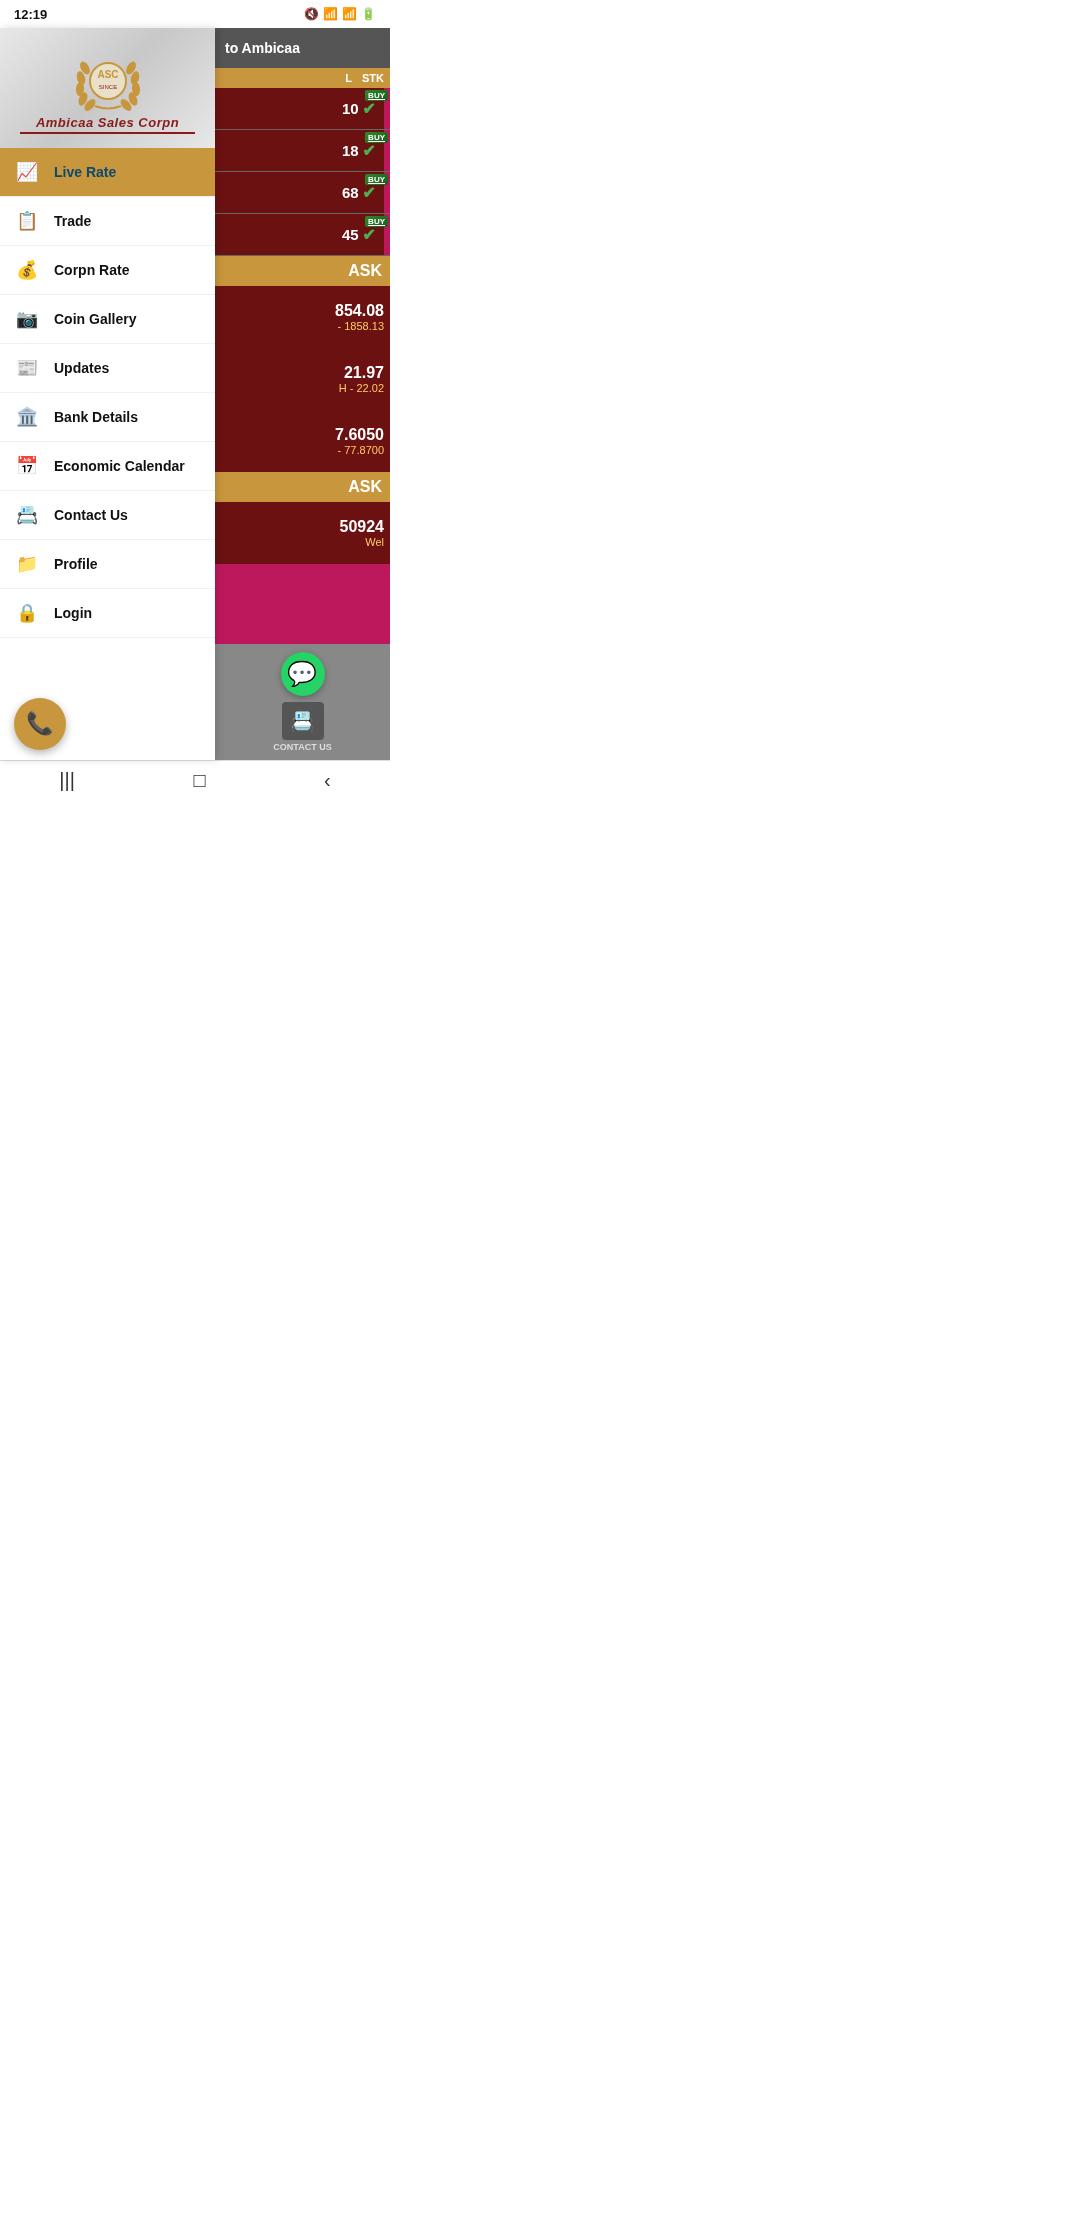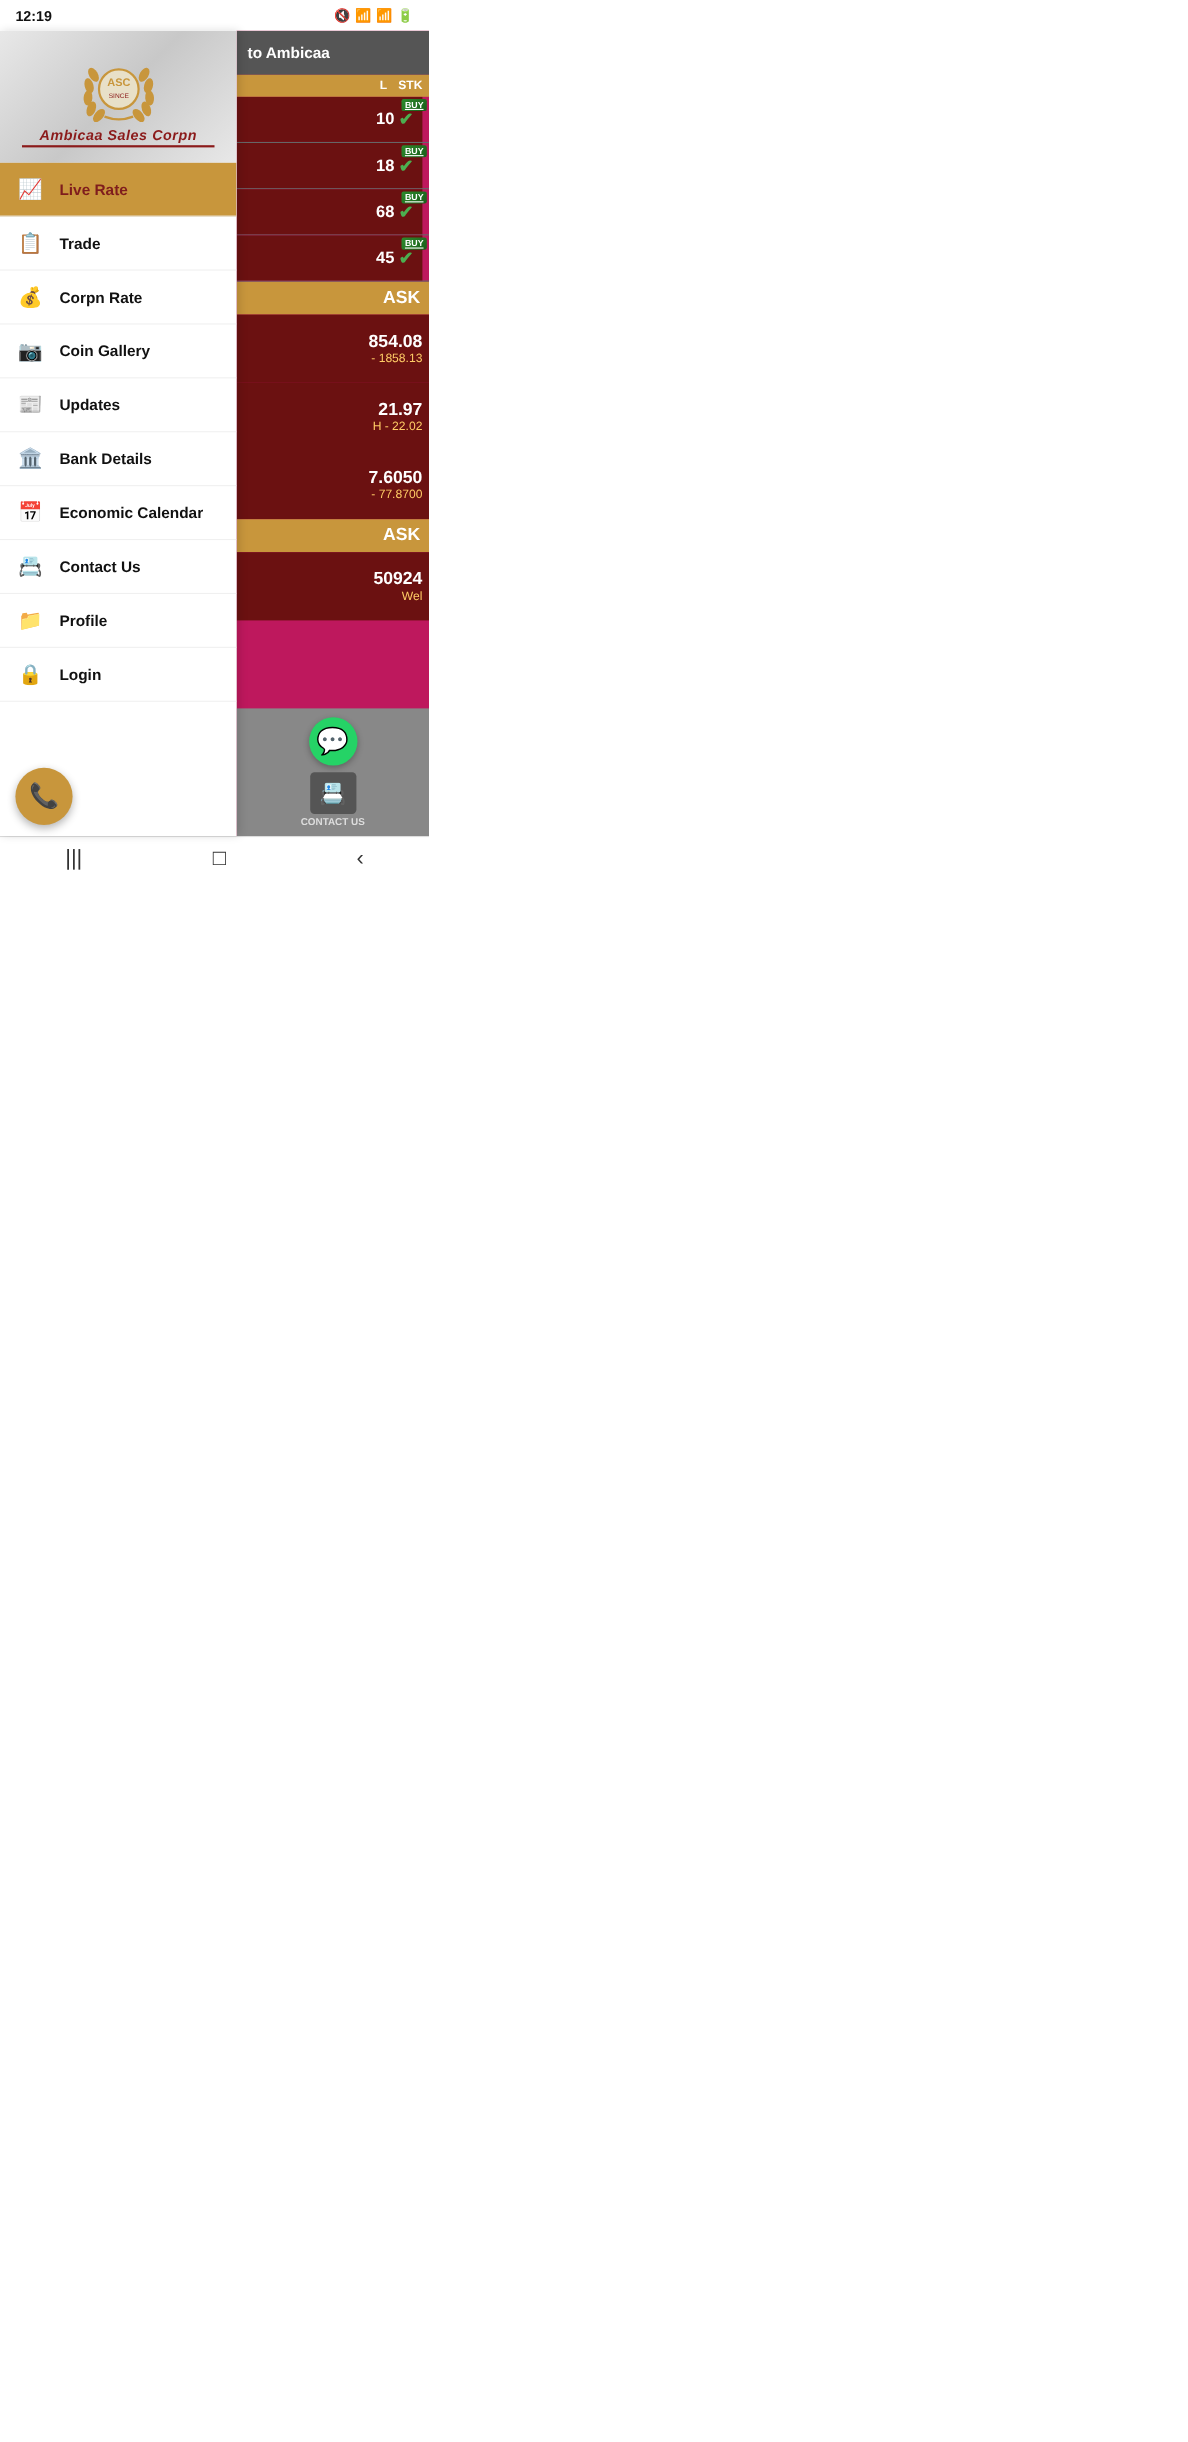--- a/index.html
+++ b/index.html
@@ -110,21 +110,21 @@
       font-size: 18px;
       margin-right: 12px;
       flex-shrink: 0;
     }
     .menu-item-label {
       font-size: 14px;
       font-weight: bold;
       color: #111;
     }
     .menu-item.active .menu-item-label {
-      color: #7f1d1d;
+      color: #0c4a6e;
     }
     
     .phone-button {
       width: 52px;
       height: 52px;
       background: #c8963c;
       border-radius: 50%;
       display: flex;
       align-items: center;
       justify-content: center;

